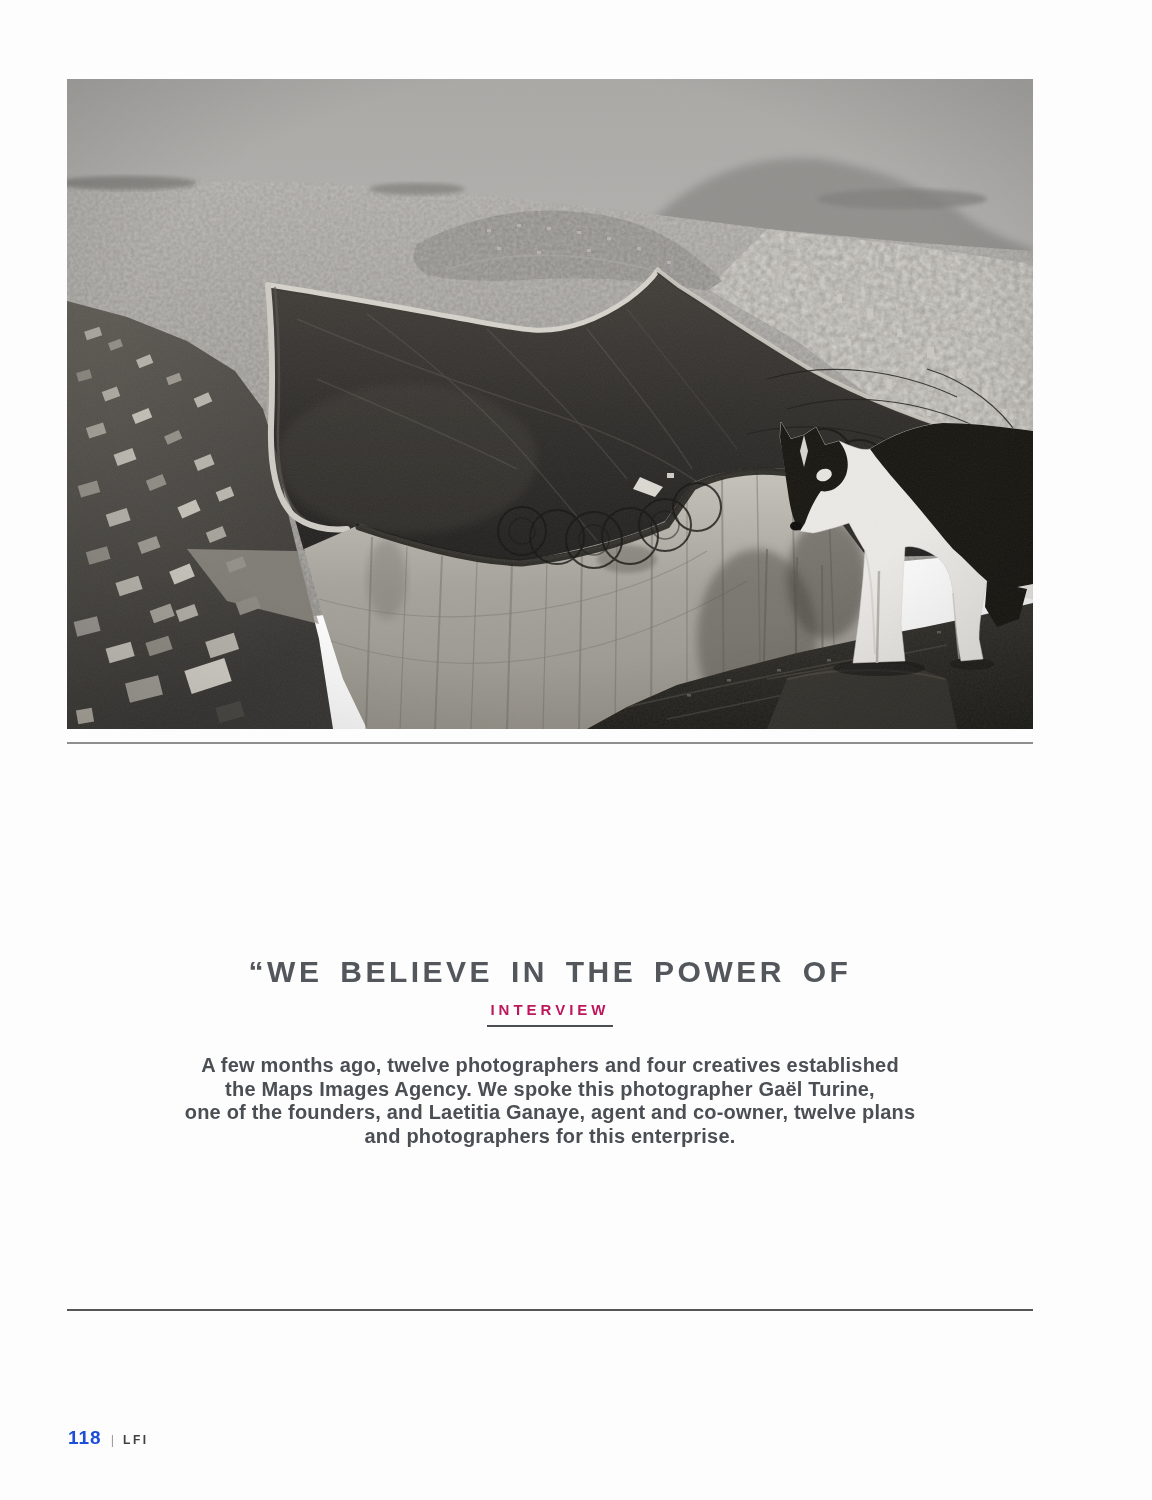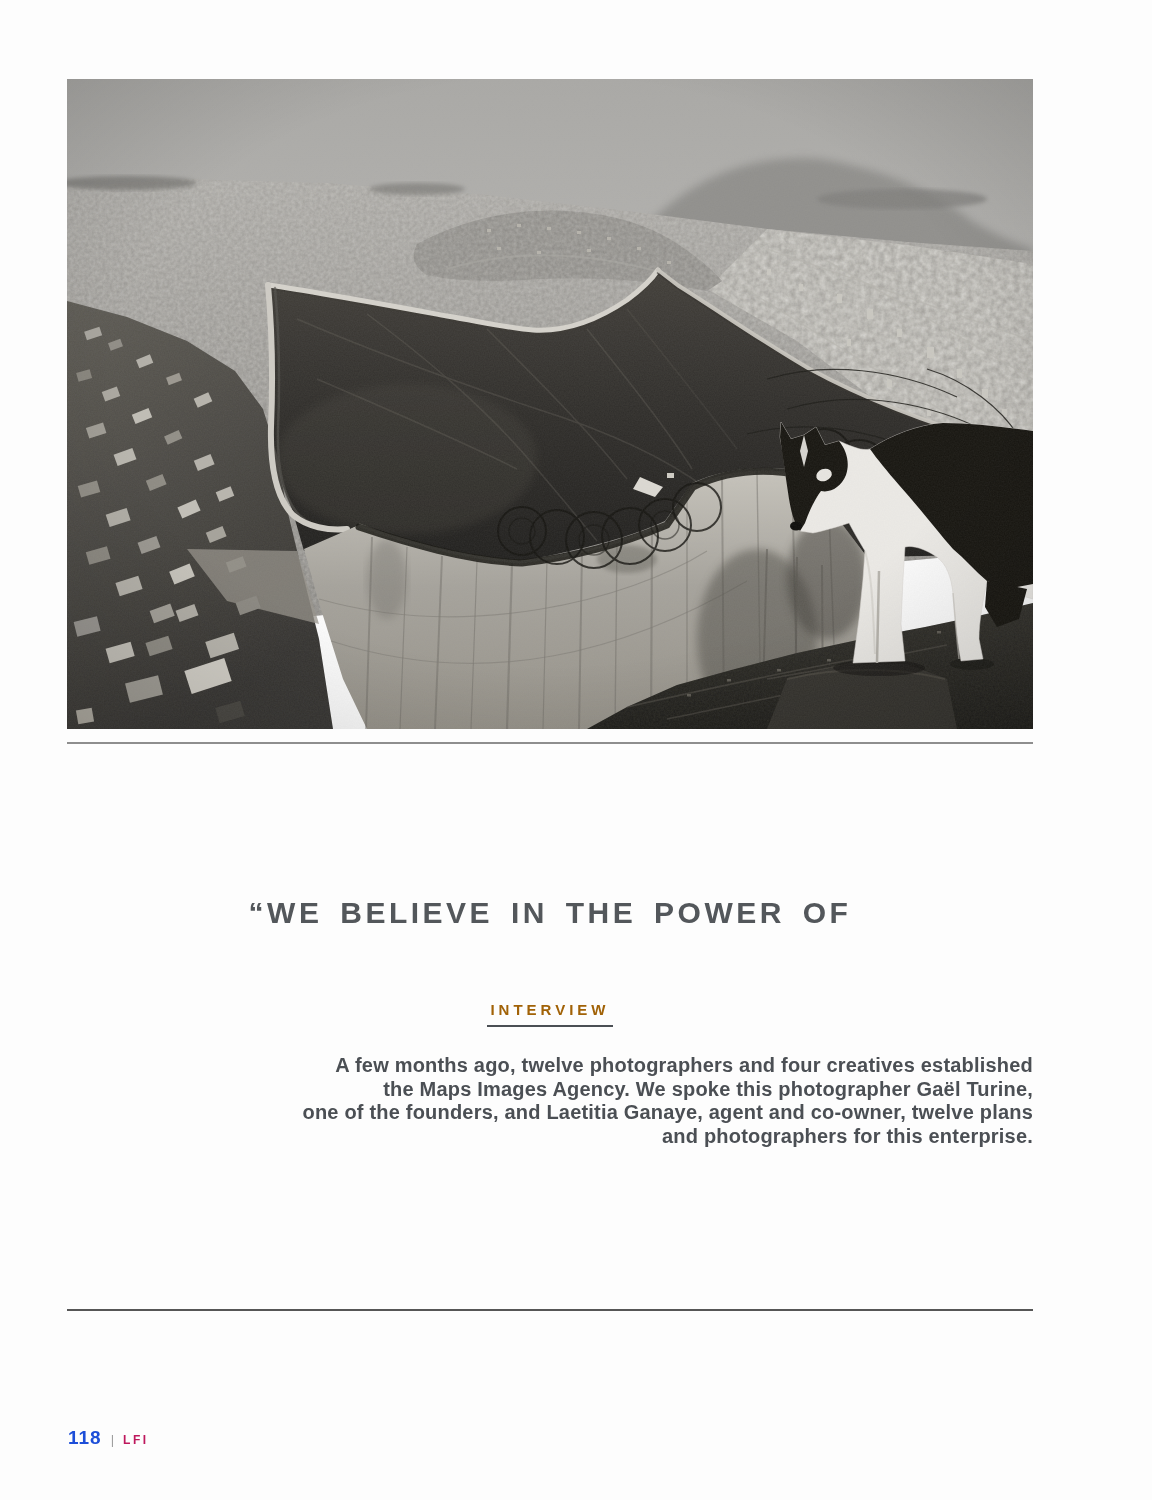--- a/index.html
+++ b/index.html
@@ -3,33 +3,33 @@
 <meta charset="utf-8">
 <style>
   html,body{margin:0;padding:0;background:#ffffff;}
   .page{position:relative;width:1152px;height:1500px;background:#fdfdfd;overflow:hidden;
         font-family:"Liberation Sans", sans-serif;}
   .hero{position:absolute;left:67px;top:79px;width:966px;height:650px;margin:0;padding:0;}
   .hero svg{display:block;width:100%;height:100%;}
   .rule{position:absolute;left:67px;width:966px;height:0;margin:0;border:none;}
   .rule-top{top:742px;border-top:2px solid #8e8e8e;}
   .rule-bottom{top:1309px;border-top:2px solid #565656;}
-  .headline{position:absolute;left:67px;top:893px;width:966px;margin:0;text-align:center;
+  .headline{position:absolute;left:67px;top:952px;width:966px;margin:0;text-align:center;
             font-size:30px;line-height:39px;font-weight:bold;letter-spacing:3.5px;word-spacing:6px;
             color:#53575b;}
   .kicker-row{position:absolute;left:67px;top:1001px;width:966px;text-align:center;}
   .kicker{display:inline-block;font-size:15px;font-weight:bold;letter-spacing:4px;
-          color:#a16207;padding:0 3px 7px 3px;border-bottom:2px solid #4b4f54;}
-  .intro{position:absolute;left:67px;top:1054px;width:966px;margin:0;text-align:right;
+          color:#be185d;padding:0 3px 7px 3px;border-bottom:2px solid #4b4f54;}
+  .intro{position:absolute;left:67px;top:1054px;width:966px;margin:0;text-align:center;
          font-size:20px;line-height:23.5px;font-weight:bold;letter-spacing:0.2px;color:#4b4f54;}
   .intro .line{white-space:nowrap;}
   .page-footer{position:absolute;left:68px;top:1427px;display:flex;align-items:baseline;gap:9px;}
   .page-num{font-size:19px;font-weight:bold;color:#1d4ed8;letter-spacing:1px;}
   .sep{font-size:13px;color:#9d9d9d;}
-  .mag{font-size:12px;font-weight:bold;letter-spacing:2.5px;color:#be185d;}
+  .mag{font-size:12px;font-weight:bold;letter-spacing:2.5px;color:#404040;}
 </style>
 </head>
 <body>
 
 <div class="page">
 
   <figure class="hero" role="img" aria-label="Black-and-white aerial photograph: a long concrete wall topped with barbed wire snakes over a barren hill, separating a hillside shanty town on the left from the sprawling city of Lima below; a black-and-white stray dog stands on dark rocks in the foreground looking down over the wall.">
     <svg viewBox="0 0 966 650" preserveAspectRatio="none">
       <defs>
         <linearGradient id="skyG" x1="0" y1="0" x2="0" y2="1">

